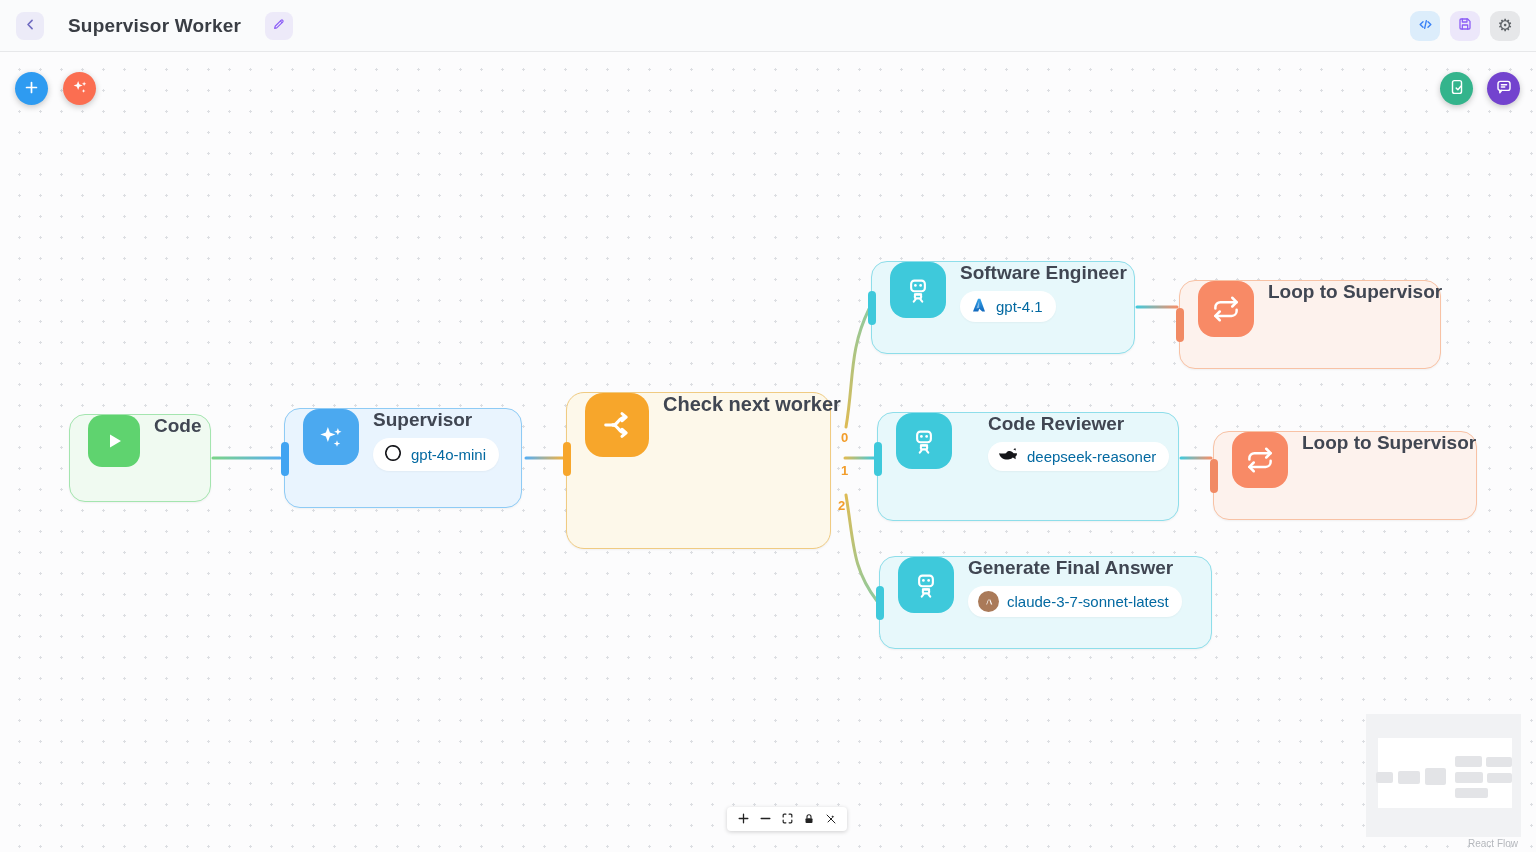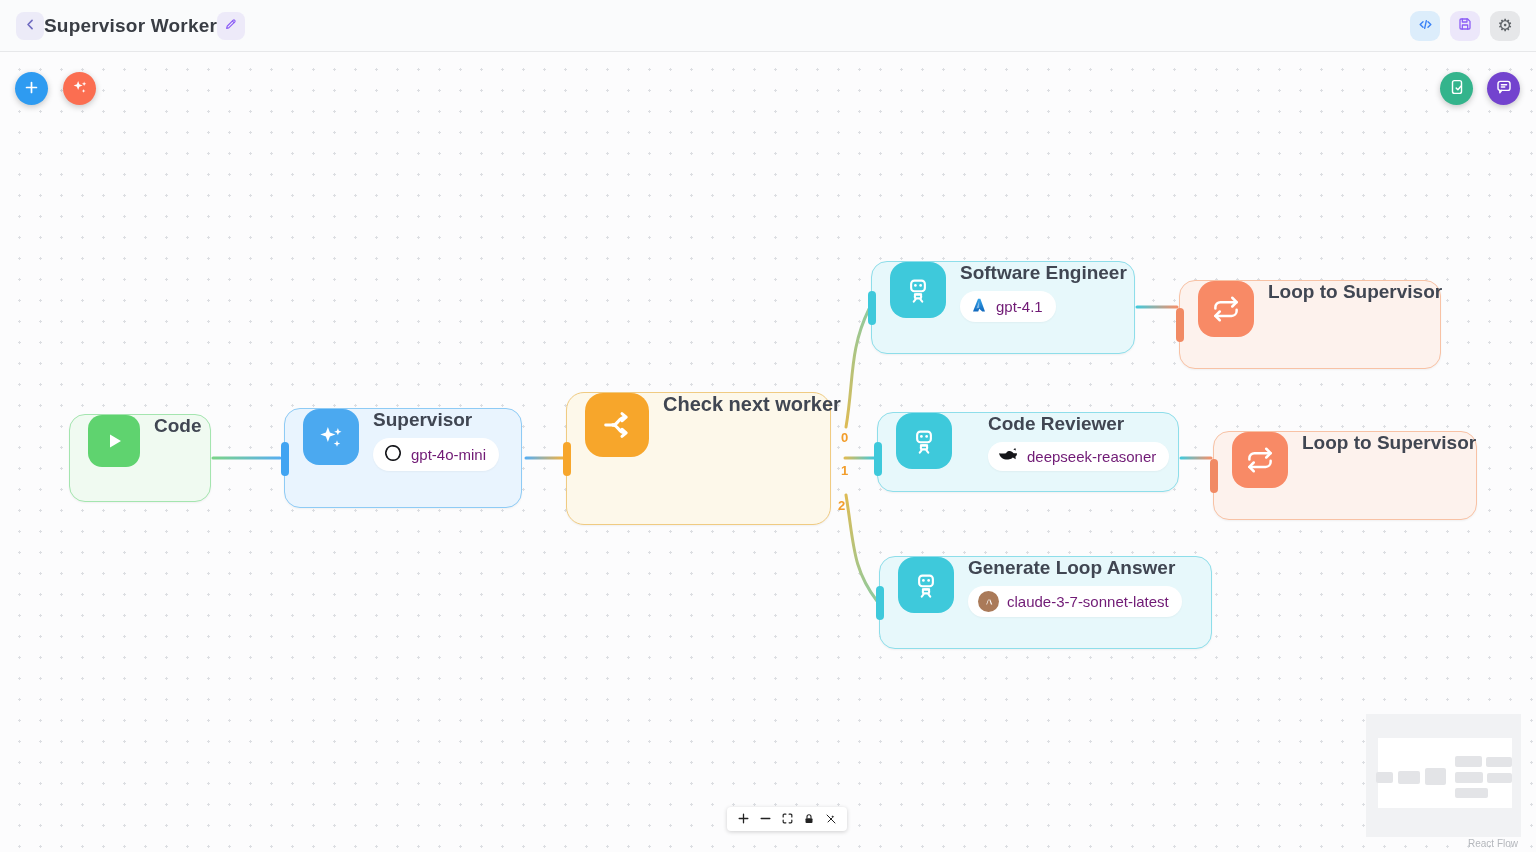--- a/index.html
+++ b/index.html
@@ -3,21 +3,21 @@
 <meta charset="utf-8">
 <style>
   * { margin:0; padding:0; box-sizing:border-box; }
   html,body { width:1536px; height:852px; overflow:hidden;
     font-family:"Liberation Sans", sans-serif; background:#fcfcfd; }
 
   
   .topbar { position:absolute; top:0; left:0; width:1536px; height:52px;
     background:#fafbfc; border-bottom:1px solid #e7e8ea; z-index:20;
     display:flex; align-items:center; justify-content:space-between; padding:0 16px; }
-  .topbar-left { display:flex; align-items:center; gap:0; }
+  .topbar-left { display:flex; align-items:center; gap:24px; }
   .sq-btn { width:28px; height:28px; border-radius:8px; border:none; cursor:pointer;
     display:flex; align-items:center; justify-content:center; }
   .back-btn { background:#ecebf8; color:#6f6bc0; }
   .edit-btn { background:#edeaf9; }
   .page-title { font-size:19px; font-weight:700; color:#393d44; letter-spacing:.2px; }
   .topbar-right { display:flex; align-items:center; gap:10px; }
   .act-btn { width:30px; height:30px; border-radius:9px; border:none; cursor:pointer;
     display:flex; align-items:center; justify-content:center; }
   .act-code { background:#dcedfb; }
   .act-save { background:#ece7fa; }
@@ -42,43 +42,43 @@
   .edge-label { position:absolute; font-size:13px; font-weight:700; color:#f29d2b; }
 
   
   .node { position:absolute; border-radius:16px; display:flex; 
     gap:14px; padding:0 18px; box-shadow:0 1px 2px rgba(0,0,0,.05); }
   .node-icon { display:flex; align-items:center; justify-content:center; flex:none; }
   .node-title { font-size:19px; font-weight:600; color:#404652; white-space:nowrap; }
   .node-body { display:flex; flex-direction:column; gap:7px; }
   .model-pill { background:#ffffff; border-radius:999px; padding:5px 13px 5px 10px;
     display:flex; align-items:center; gap:8px; align-self:flex-start;
-    font-size:15px; color:#701a75; box-shadow:0 1px 2px rgba(0,0,0,.04); white-space:nowrap; }
+    font-size:15px; color:#0369a1; box-shadow:0 1px 2px rgba(0,0,0,.04); white-space:nowrap; }
   .handle { position:absolute; width:8px; height:34px; border-radius:4px; left:-4px; }
 
   .n-start { left:69px; top:362px; width:142px; height:88px;
     background:#f0faf1; border:1.5px solid #a4e5af; }
   .n-start .node-icon { width:52px; height:52px; border-radius:14px; background:#5fd36f; }
 
   .n-supervisor { left:284px; top:356px; width:238px; height:100px;
     background:#e9f4fe; border:1.5px solid #8ecbf5; }
   .n-supervisor .node-icon { width:56px; height:56px; border-radius:16px; background:#4ba9f0; }
   .n-supervisor .handle { background:#41a4f2; top:33px; }
 
-  .n-check { left:566px; top:340px; width:265px; height:133px; border-radius:18px;
+  .n-check { left:566px; top:340px; width:265px; height:157px; border-radius:18px;
     background:#fdf8ea; border:1.5px solid #f0cb82; }
   .n-check .node-icon { width:64px; height:64px; border-radius:18px; background:#f7a62b; }
   .n-check .node-title { font-size:20px; }
   .n-check .handle { background:#f7a62b; top:49px; }
 
   .teal-node { background:#e7f8fb; border:1.5px solid #8edeea; }
   .teal-node .node-icon { width:56px; height:56px; border-radius:16px; background:#3ec9db; }
   .teal-node .handle { background:#3ec9db; top:29px; }
   .n-se  { left:871px; top:209px; width:264px; height:93px; }
-  .n-cr  { left:877px; top:360px; width:302px; height:80px;gap:36px; }
+  .n-cr  { left:877px; top:360px; width:302px; height:109px;gap:36px; }
   .n-gfa { left:879px; top:504px; width:333px; height:93px; }
 
   .coral-node { background:#fdf2ed; border:1.5px solid #f8c2a5;margin-top:17px; }
   .coral-node .node-icon { width:56px; height:56px; border-radius:16px; background:#f88a66; }
   .coral-node .handle { background:#f18a64; top:27px; }
   .n-loop1 { left:1179px; top:211px; width:262px; height:89px; }
   .n-loop2 { left:1213px; top:362px; width:264px; height:89px; }
 
   .anthropic-badge { width:21px; height:21px; border-radius:50%; background:#aa7a59;
     display:flex; align-items:center; justify-content:center; flex:none; }
@@ -373,21 +373,21 @@
           <rect x="6.5" y="4.5" width="11" height="8.5" rx="2.6"></rect>
           <circle cx="9.9" cy="8.3" r="1.1" fill="#fff" stroke="none"></circle>
           <circle cx="14.1" cy="8.3" r="1.1" fill="#fff" stroke="none"></circle>
           <path d="M9.5 15.5h5"></path>
           <rect x="9.5" y="15.5" width="5" height="3.2" rx="1"></rect>
           <path d="M10 19.5l-1.4 1.8"></path>
           <path d="M14 19.5l1.4 1.8"></path>
         </svg>
     </div>
     <div class="node-body">
-      <span class="node-title">Generate Loop Answer</span>
+      <span class="node-title">Generate Final Answer</span>
       <span class="model-pill">
         <span class="anthropic-badge">
           <svg width="12" height="12" viewBox="0 0 24 24" fill="none" stroke="#fff" stroke-width="2.4" stroke-linecap="round" stroke-linejoin="round">
               <path d="M6.5 17L10.3 7h1.2L8 17z" fill="#fff" stroke="none"></path>
               <path d="M12.5 7h2L18.5 17h-2.6z" fill="#fff" stroke="none"></path>
             </svg>
         </span>
         <span>claude-3-7-sonnet-latest</span>
       </span>
     </div>

